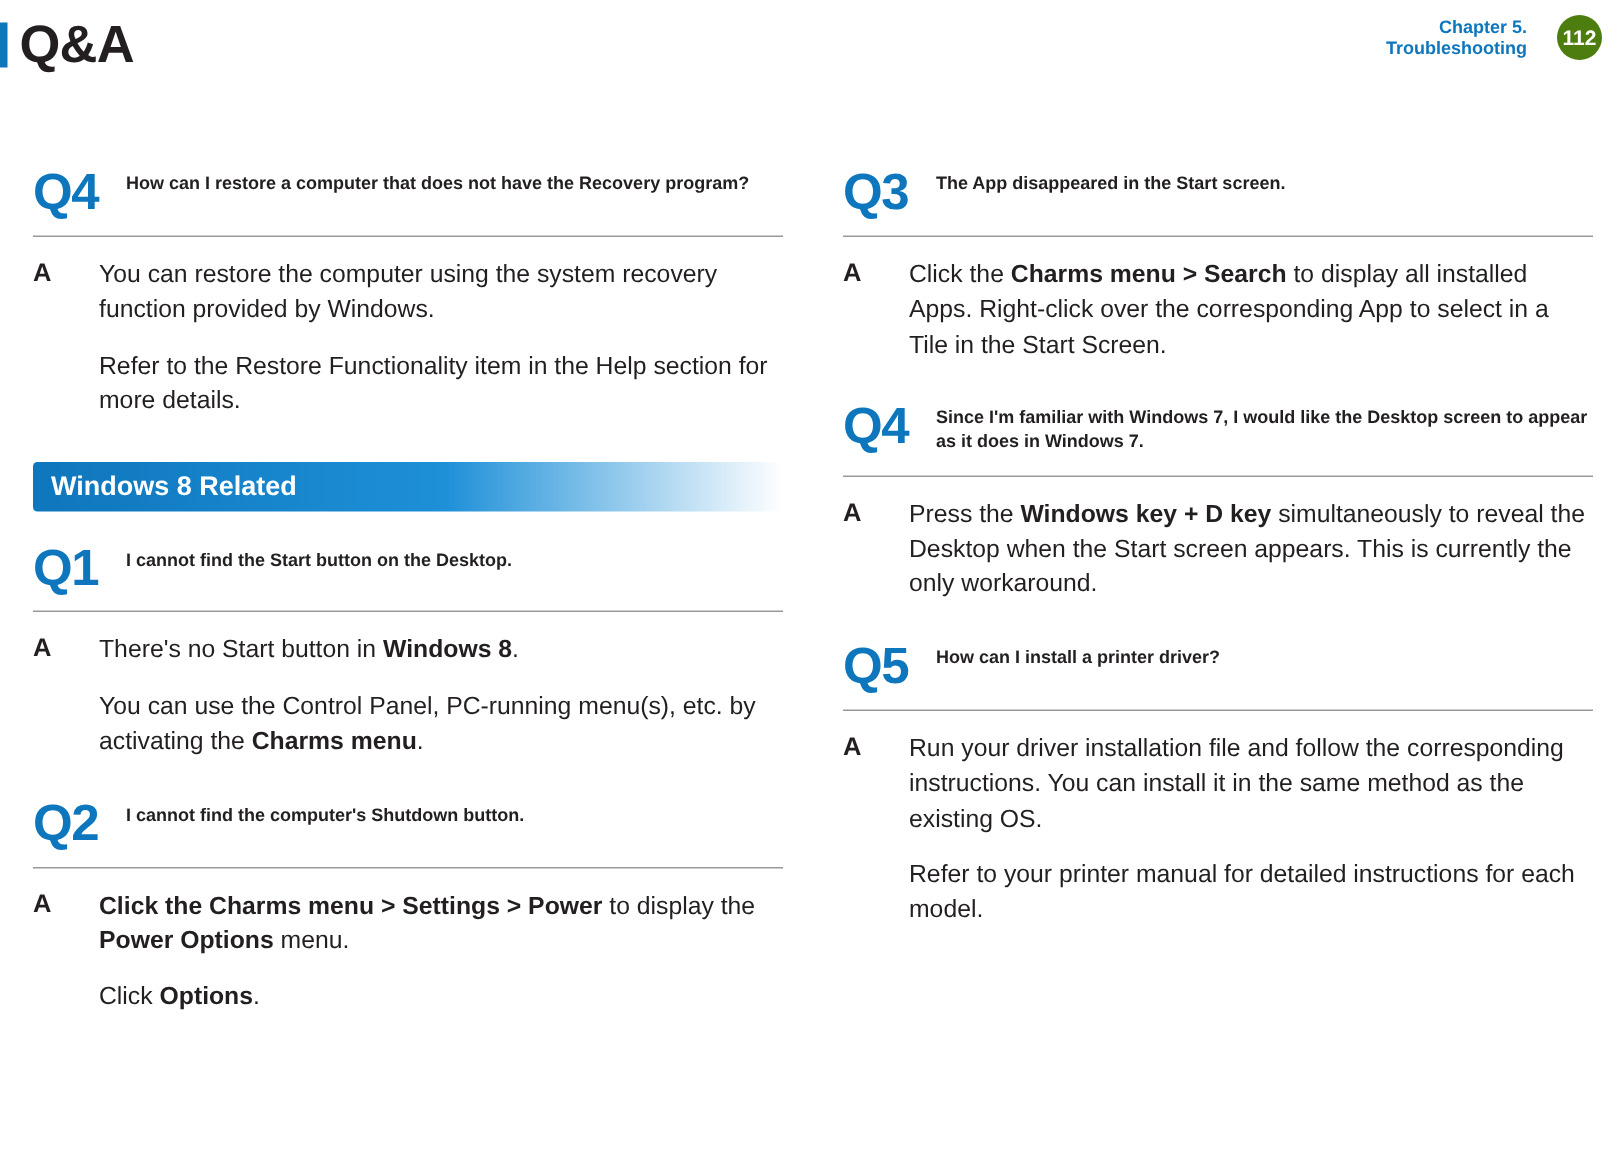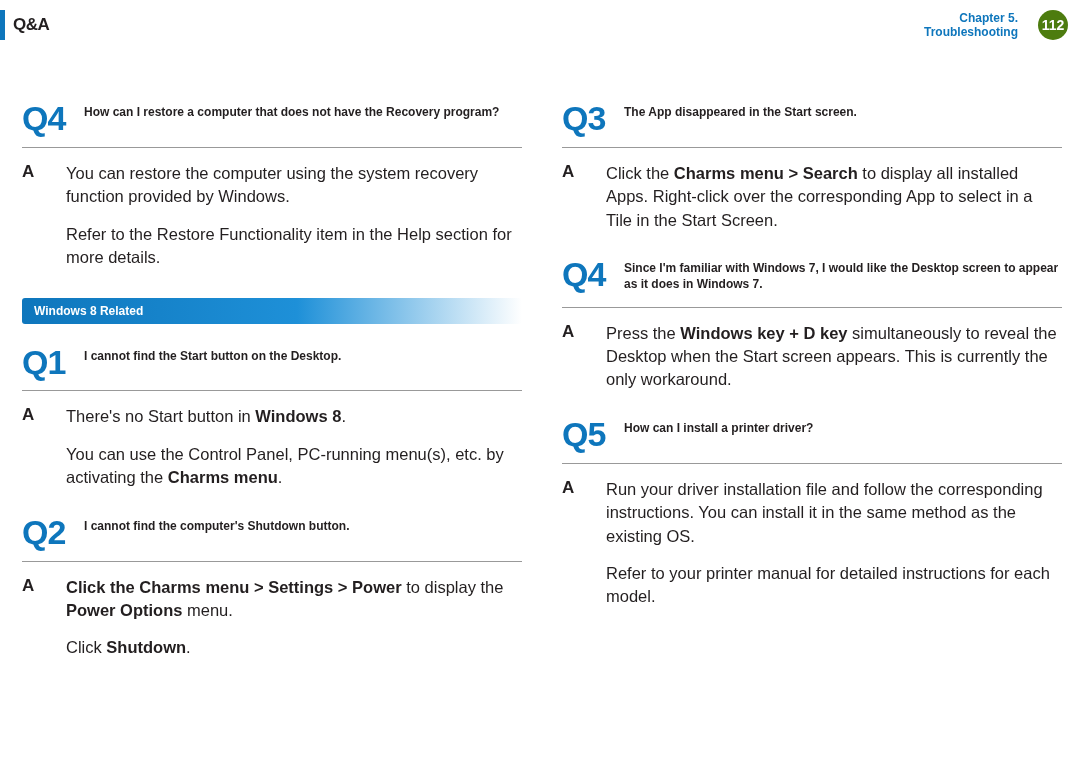--- a/index.html
+++ b/index.html
@@ -22,21 +22,21 @@
     display: flex;
     align-items: center;
     gap: 8px;
   }
   .title-bar {
     width: 5px;
     height: 30px;
     background: #0e76bc;
   }
   .title {
-    font-size: 17px;
+    font-size: 35px;
     font-weight: 700;
     letter-spacing: -0.5px;
   }
   .chapter-block {
     display: flex;
     align-items: center;
     gap: 20px;
   }
   .chapter-text {
     color: #0e76bc;
@@ -102,21 +102,21 @@
     font-size: 16.5px;
     line-height: 1.42;
     flex: 1;
   }
   .a-body p { margin-bottom: 14px; }
   .a-body p:last-child { margin-bottom: 0; }
   .section-bar {
     background: linear-gradient(to right, #0e76bc 0%, #1e90d8 55%, #fff 100%);
     color: #fff;
     font-weight: 700;
-    font-size: 12px;
+    font-size: 18px;
     padding: 6px 12px;
     border-radius: 3px;
     margin: 18px 0 24px 0;
   }
   b { font-weight: 700; }
 </style>
 </head>
 <body>
 
 <div class="header">
@@ -169,21 +169,21 @@
 
     <div class="qa">
       <div class="q-row">
         <div class="q-num">Q2</div>
         <div class="q-text">I cannot find the computer's Shutdown button.</div>
       </div>
       <div class="a-row">
         <div class="a-label">A</div>
         <div class="a-body">
           <p><b>Click the Charms menu &gt; Settings &gt; Power</b><span> to display the </span><b>Power Options</b><span> menu.</span></p>
-          <p><span>Click </span><b>Shutdown</b><span>.</span></p>
+          <p><span>Click </span><b>Options</b><span>.</span></p>
         </div>
       </div>
     </div>
 
   </div>
 
   <div class="col">
 
     <div class="qa">
       <div class="q-row">

